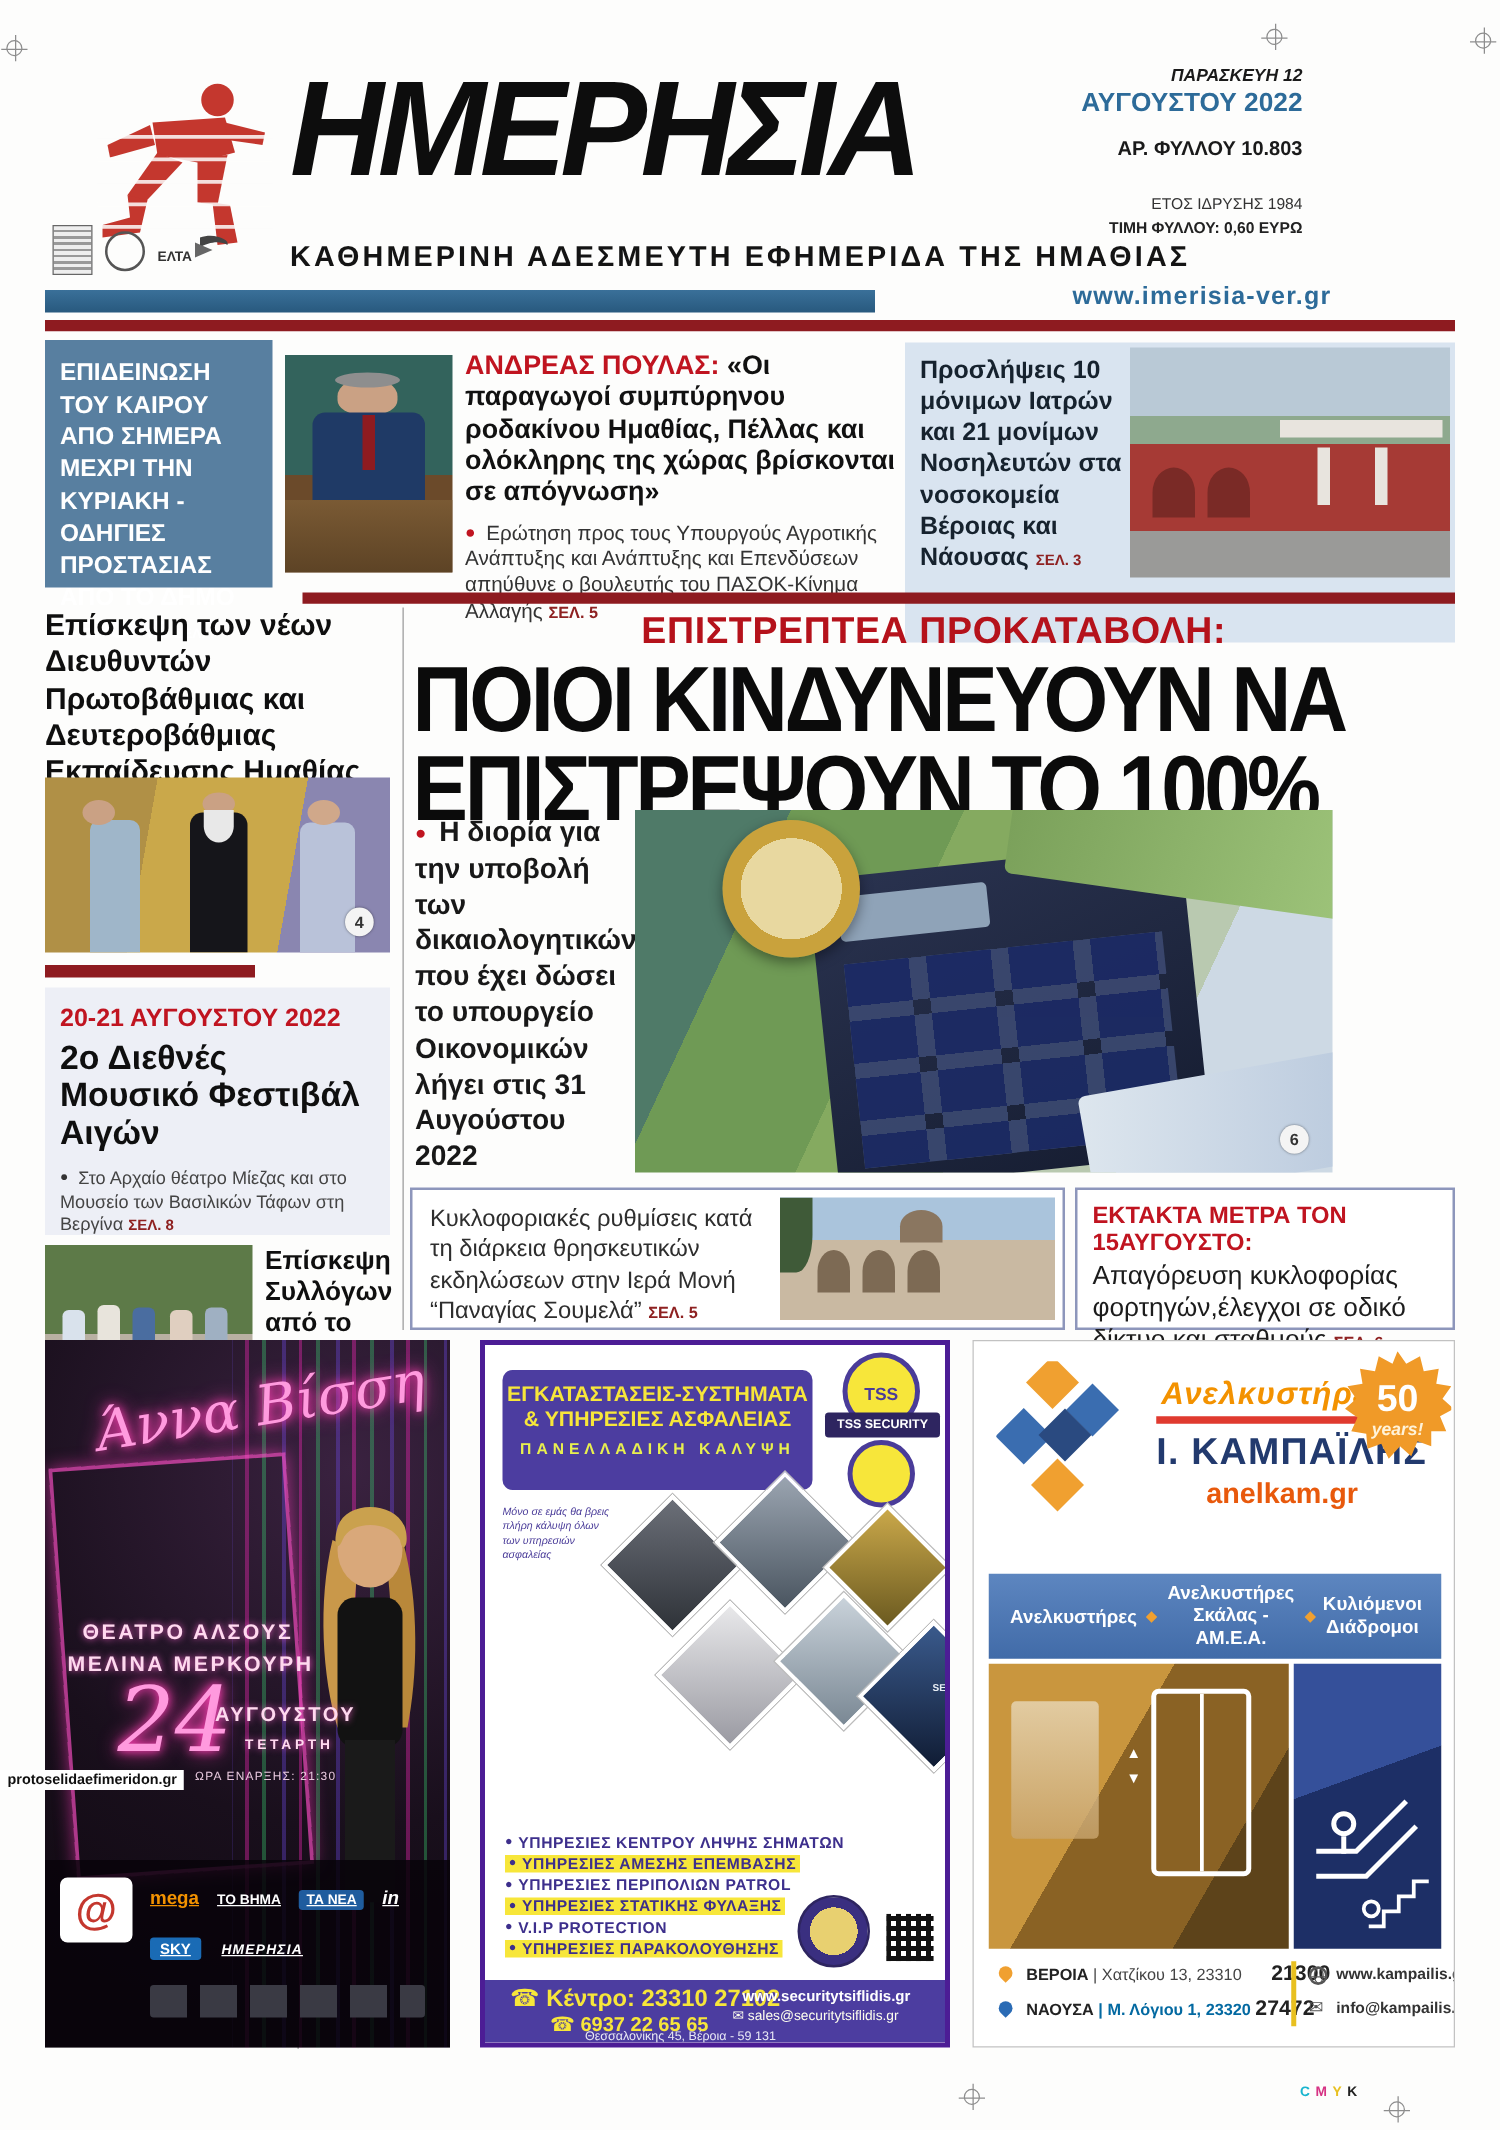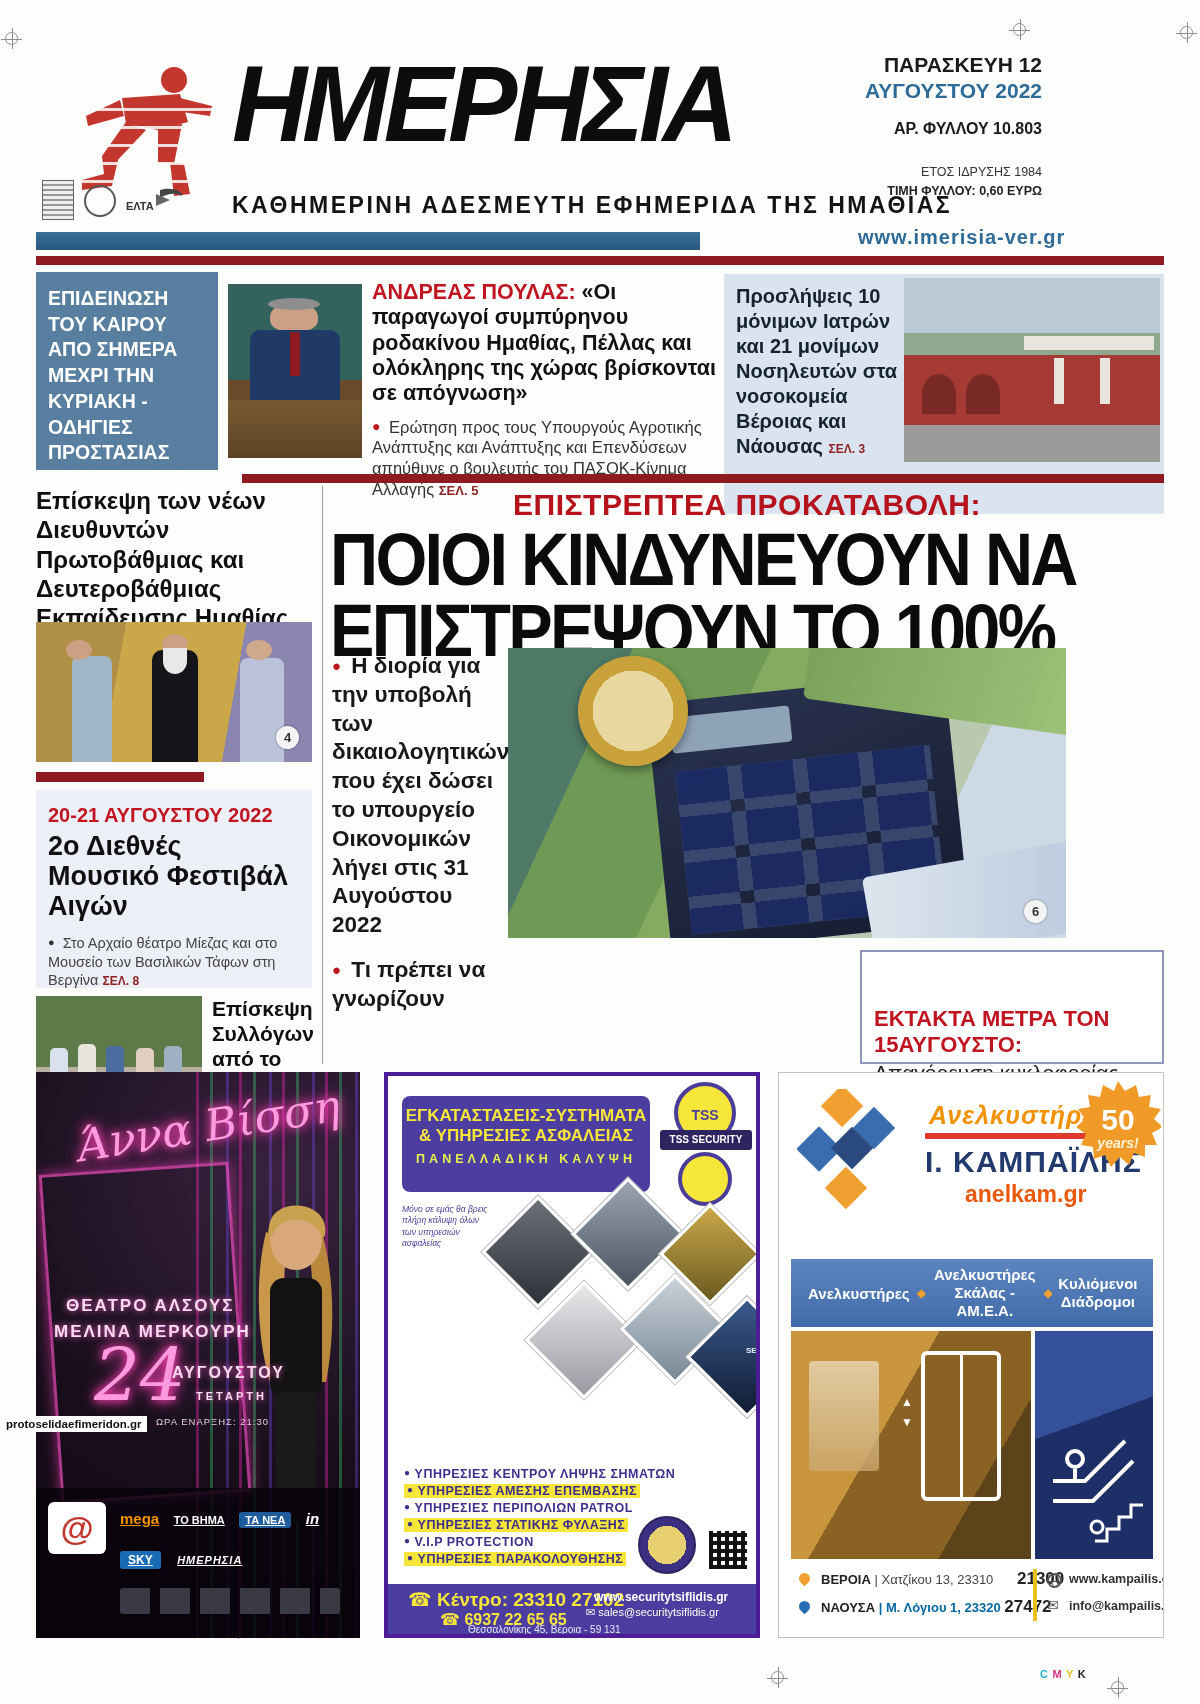--- a/index.html
+++ b/index.html
@@ -106,21 +106,21 @@
     <svg width="60" height="34" viewBox="0 0 60 34">
         <path d="M34 4 C46 0 58 6 56 10 C50 6 40 8 34 12 Z" fill="#444"></path>
         <path d="M30 8 L44 14 L30 20 Z" fill="#666"></path>
       </svg>
     <span class="abs b" style="left:0;top:14px;font-size:11px;color:#333;">ΕΛΤΑ</span>
   </div>
 
   <div class="abs tagline" style="left:232px;top:192px;">ΚΑΘΗΜΕΡΙΝΗ ΑΔΕΣΜΕΥΤΗ ΕΦΗΜΕΡΙΔΑ ΤΗΣ ΗΜΑΘΙΑΣ</div>
 
   <div class="abs dateline" style="left:856px;top:52px;width:186px;">
-    <div class="b" style="font-size:21px;color:#1a1a1a;">ΠΑΡΑΣΚΕΥΗ 12</div>
+    <div class="b" style="font-size:14px;color:#1a1a1a;font-style:italic;">ΠΑΡΑΣΚΕΥΗ 12</div>
     <div class="b" style="font-size:21px;color:#2d6b99;">ΑΥΓΟΥΣΤΟΥ 2022</div>
     <div class="b" style="font-size:16px;color:#1a1a1a;margin-top:14px;">ΑΡ. ΦΥΛΛΟΥ 10.803</div>
     <div style="font-size:12.5px;color:#333;margin-top:26px;">ΕΤΟΣ ΙΔΡΥΣΗΣ 1984</div>
     <div class="b" style="font-size:12.5px;color:#222;margin-top:4px;">ΤΙΜΗ ΦΥΛΛΟΥ: 0,60 ΕΥΡΩ</div>
   </div>
 
   <div class="abs blueband" style="left:36px;top:232px;width:664px;height:18px;"></div>
   <div class="abs url" style="left:858px;top:226px;">www.imerisia-ver.gr</div>
   <div class="abs redbar" style="left:36px;top:256px;width:1128px;height:9px;"></div>
 
@@ -225,23 +225,36 @@
     <div class="abs" style="left:150px;top:40px;width:300px;height:250px;background:linear-gradient(160deg,#2a3350,#151c30);border-radius:14px;transform:rotate(-6deg);">
       <div class="abs" style="left:22px;top:70px;right:22px;bottom:16px;background:repeating-linear-gradient(#3c4a72 0 34px,transparent 34px 46px),repeating-linear-gradient(90deg,#3c4a72 0 52px,transparent 52px 66px);background-blend-mode:overlay;opacity:.9;"></div>
       <div class="abs" style="left:22px;top:16px;width:120px;height:36px;background:#8fa3b8;border-radius:4px;"></div>
     </div>
     <div class="abs" style="left:70px;top:8px;width:110px;height:110px;border-radius:50%;background:radial-gradient(circle,#e8d8a0 0 52%,#c9a23c 52% 100%);box-shadow:0 4px 10px rgba(0,0,0,.4);"></div>
     <div class="abs" style="left:300px;top:-20px;width:280px;height:90px;background:linear-gradient(100deg,#7aa05a,#9ec47a);transform:rotate(8deg);border-radius:6px;"></div>
     <div class="abs" style="left:360px;top:210px;width:220px;height:90px;background:linear-gradient(100deg,#dde6ee,#b9c9dd);transform:rotate(-10deg);border-radius:6px;"></div>
     <div class="badge-num" style="left:516px;top:252px;">6</div>
   </div>
 
+  <div class="abs outlinebox" style="left:328px;top:950px;width:524px;height:114px;">
+    <div class="abs" style="left:14px;top:12px;width:270px;font-size:19px;color:#2e2e2e;line-height:1.28;">
+      <span>Κυκλοφοριακές ρυθμίσεις κατά τη διάρκεια θρησκευτικών εκδηλώσεων στην Ιερά Μονή “Παναγίας Σουμελά”</span>
+      <span class="pgref-dark">ΣΕΛ. 5</span>
+    </div>
+    <div class="photo" style="left:294px;top:6px;width:220px;height:98px;background:linear-gradient(#aac4dc 0 35%,#c9b9a2 35% 100%);">
+      <div class="abs" style="left:96px;top:10px;width:34px;height:26px;border-radius:50% 50% 0 0;background:#8a7660;"></div>
+      <div class="abs" style="left:30px;top:42px;width:26px;height:34px;border-radius:50% 50% 0 0;background:#7d6a54;"></div>
+      <div class="abs" style="left:66px;top:42px;width:26px;height:34px;border-radius:50% 50% 0 0;background:#7d6a54;"></div>
+      <div class="abs" style="left:102px;top:42px;width:26px;height:34px;border-radius:50% 50% 0 0;background:#7d6a54;"></div>
+      <div class="abs" style="left:0;top:0;width:26px;height:60px;background:#3f5a38;border-radius:0 0 50% 0;"></div>
+    </div>
+  </div>
 
   <div class="abs outlinebox" style="left:860px;top:950px;width:304px;height:114px;padding:10px 12px;">
-    <div class="kicker-red" style="font-size:22px;margin-top:44px;">ΕΚΤΑΚΤΑ ΜΕΤΡΑ ΤΟΝ 15ΑΥΓΟΥΣΤΟ:</div>
+    <div class="kicker-red" style="font-size:19px;">ΕΚΤΑΚΤΑ ΜΕΤΡΑ ΤΟΝ 15ΑΥΓΟΥΣΤΟ:</div>
     <div style="font-size:21px;color:#1c1c1c;line-height:1.22;margin-top:2px;">
       <span>Απαγόρευση κυκλοφορίας φορτηγών,έλεγχοι σε οδικό δίκτυο και σταθμούς</span>
       <span class="pgref-dark">ΣΕΛ. 6</span>
     </div>
   </div>
 
   <div class="ad vissi" style="left:36px;top:1072px;width:324px;height:566px;">
     <div class="neon" style="left:150px;width:174px;opacity:.8;"></div>
     <div class="abs" style="left:14px;top:96px;width:190px;height:330px;border:3px solid rgba(255,80,200,.65);box-shadow:0 0 14px rgba(255,60,190,.6);transform:rotate(-4deg);"></div>
     <div class="abs vissi-script" style="left:40px;top:28px;font-size:44px;transform:rotate(-9deg);white-space:nowrap;">Άννα Βίσση</div>

